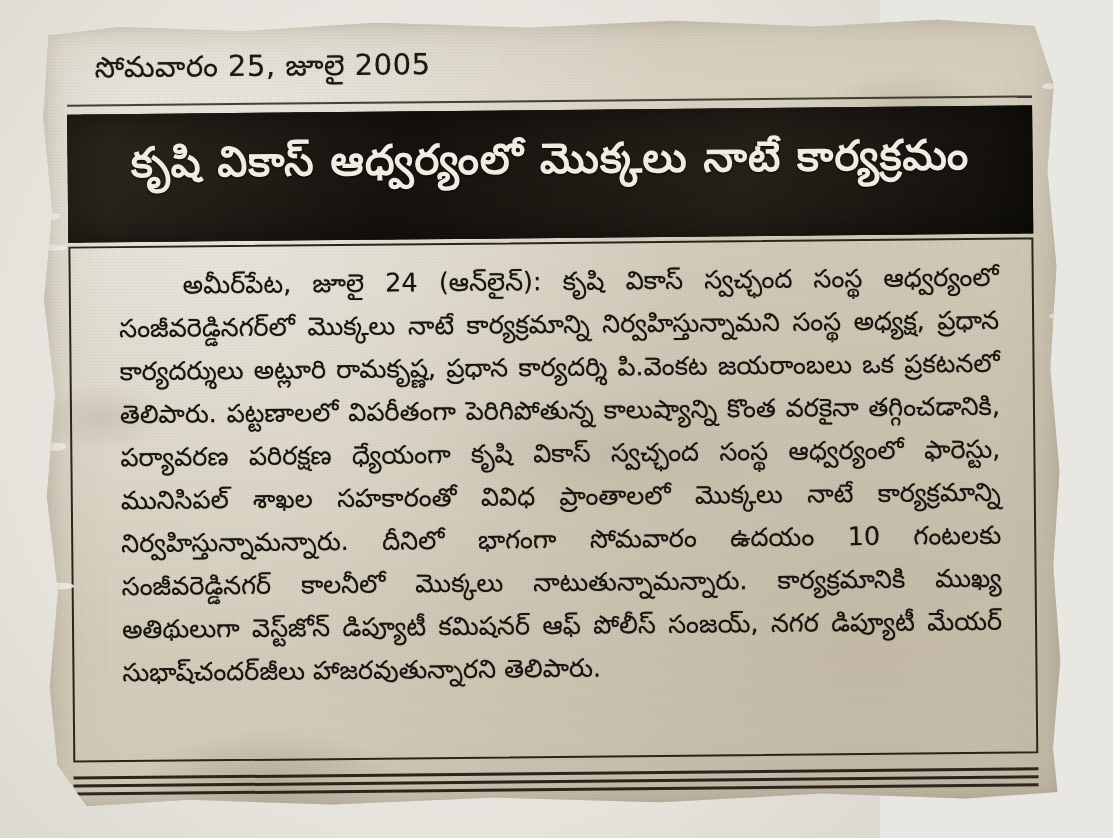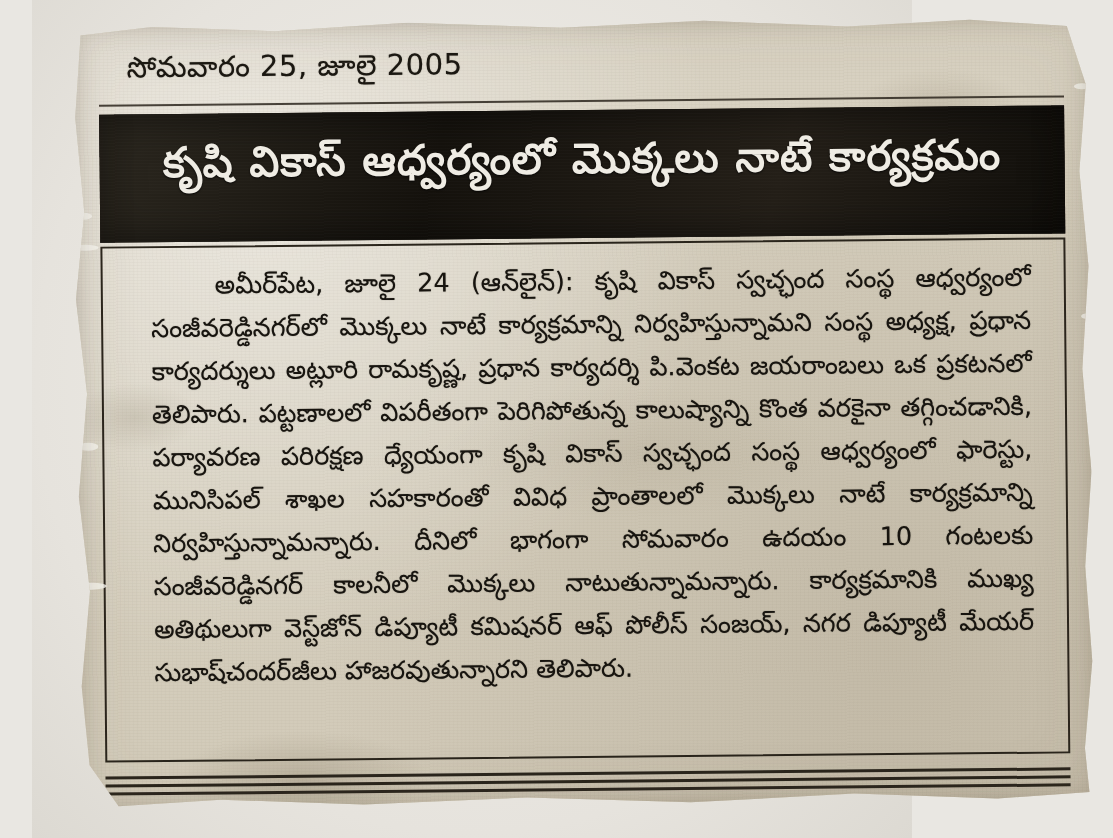--- a/index.html
+++ b/index.html
@@ -14,21 +14,20 @@
     overflow: hidden;
   }
 
   
   #scan-page {
     position: relative;
     width: 880px;
     height: 838px;
     background:
       radial-gradient(ellipse at 50% 45%, #f2f0ec 0%, #e6e3dd 70%, #dcd9d2 100%);
-    margin-left: 32px;
   }
 
   
   #clipping {
     position: absolute;
     left: 42px;
     top: 18px;
     width: 1022px;
     height: 790px;
     background: #d9d3c4;

